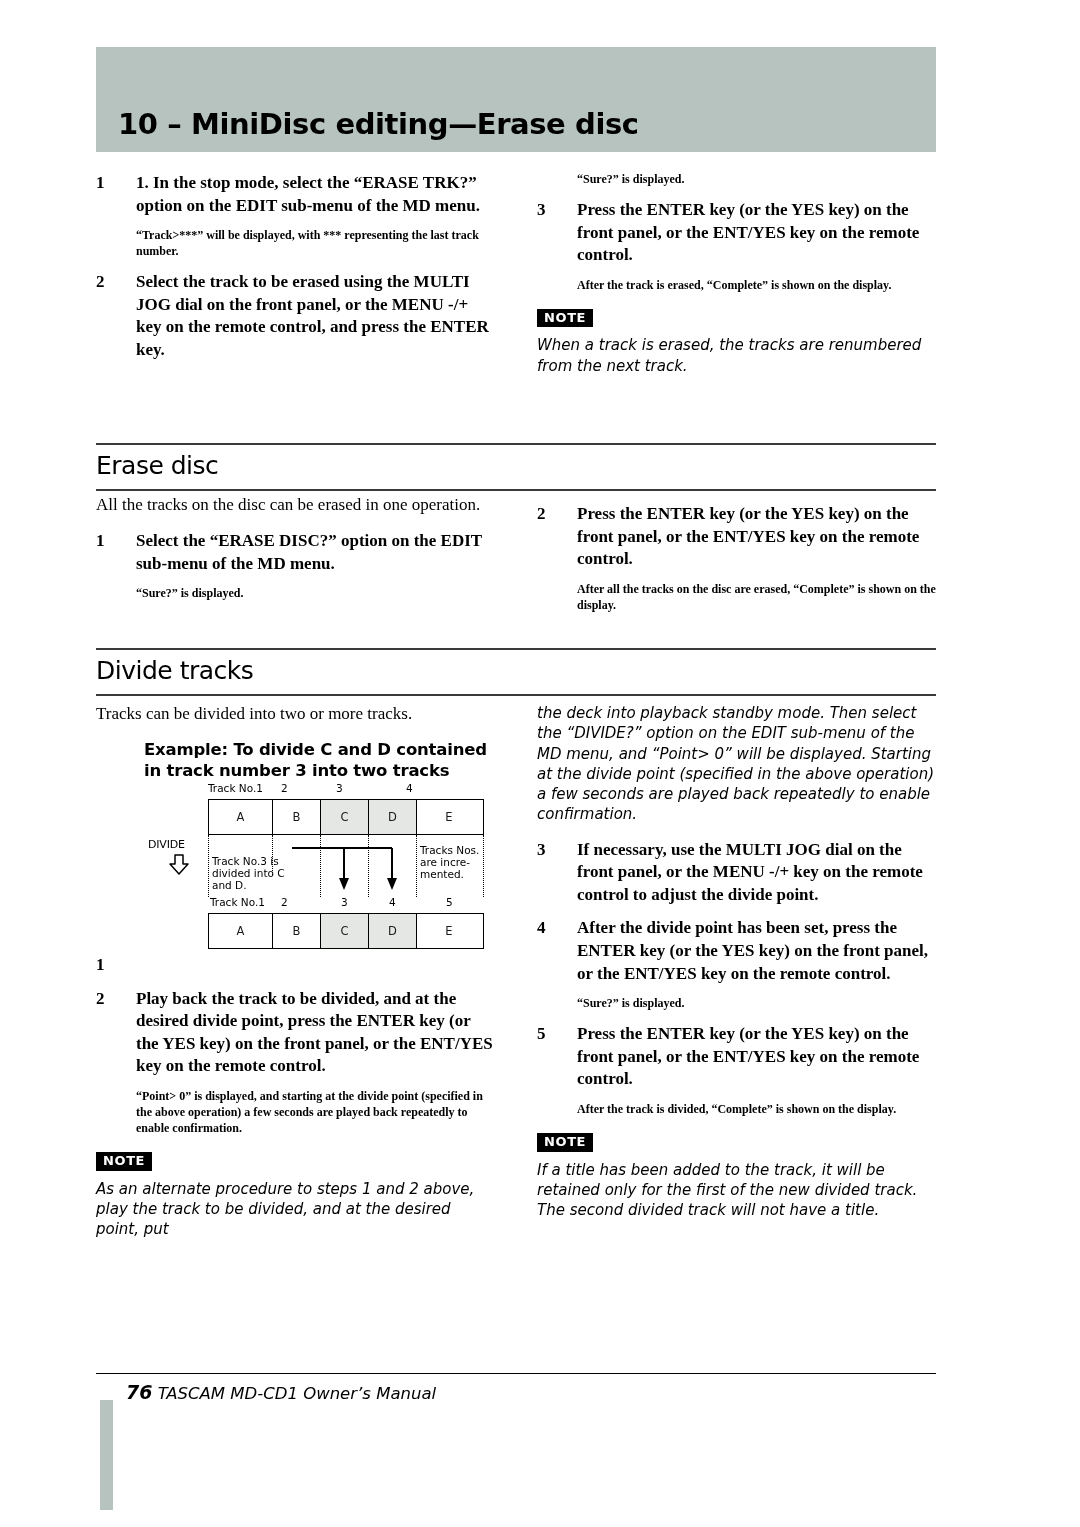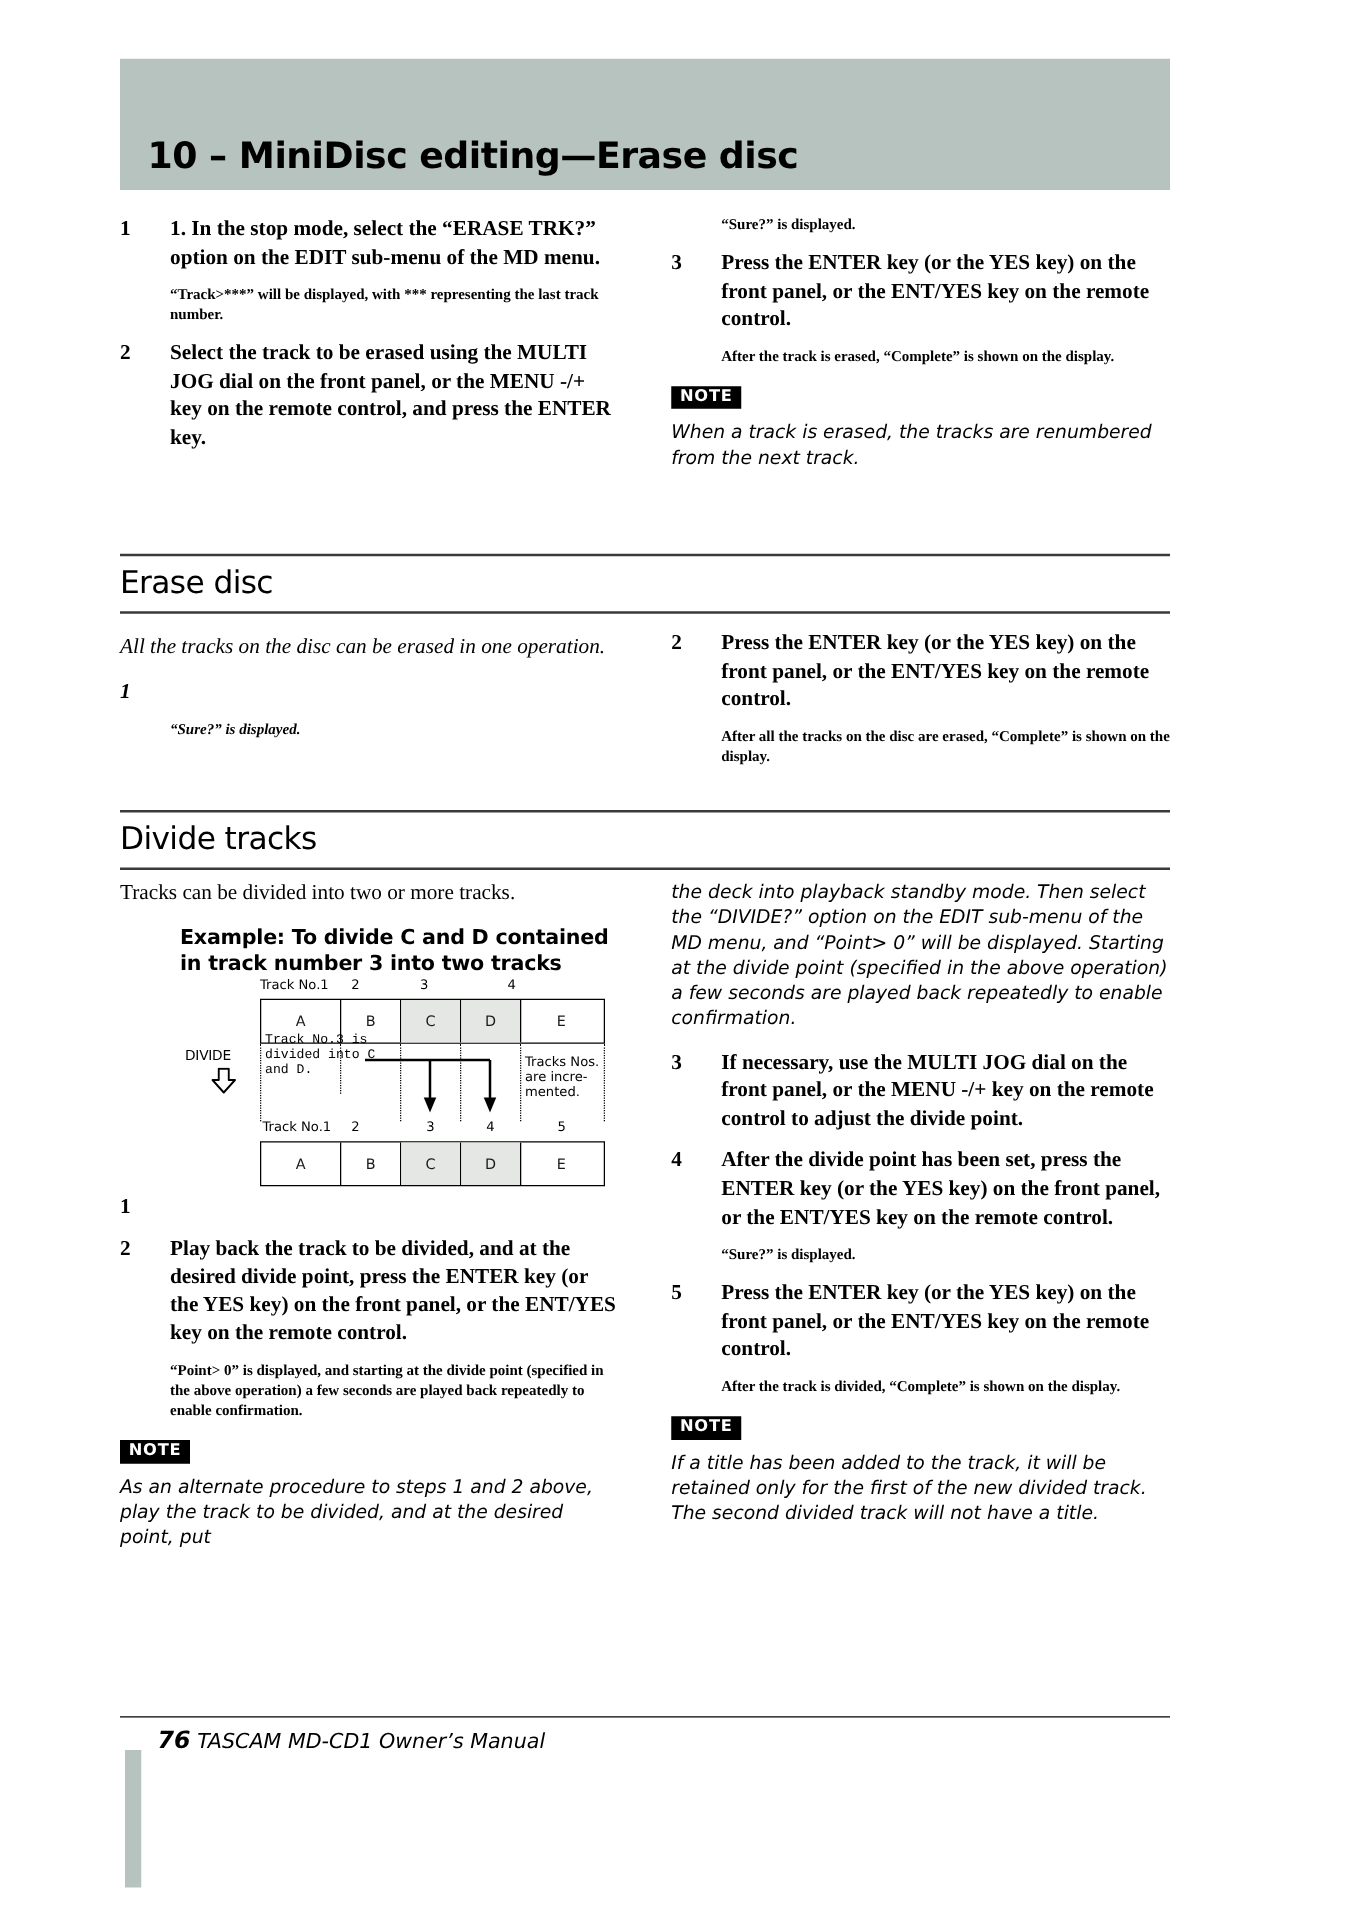--- a/index.html
+++ b/index.html
@@ -257,25 +257,26 @@
   <div class="indent-para">After the track is erased, “Complete” is shown on the display.</div>
 
   <div class="note-tag">NOTE</div>
   <div class="note-text">When a track is erased, the tracks are renumbered from the next track.</div>
 </div>
 
 <div class="section-head" style="top:443px;">
   <h2>Erase disc</h2>
 </div>
 
-<div class="col col-left" style="top:506px;font-style:italic;">
+<div class="col col-left" style="top:494px;">
   <div class="body-text">All the tracks on the disc can be erased in one operation.</div>
 
   <div class="step">
     <div class="step-num">1</div>
+    <div class="step-body">Select the “ERASE DISC?” option on the EDIT sub-menu of the MD menu.</div>
   </div>
 
   <div class="indent-para">“Sure?” is displayed.</div>
 </div>
 
 <div class="col col-right" style="top:503px;">
   <div class="step">
     <div class="step-num">2</div>
     <div class="step-body">Press the ENTER key (or the YES key) on the front panel, or the ENT/YES key on the remote control.</div>
   </div>
@@ -314,21 +315,21 @@
   <div class="dg-dashcol" style="left:170px; top:53px; height:62px;"></div>
   <div class="dg-dashcol" style="left:218px; top:53px; height:62px;"></div>
   <div class="dg-dashcol" style="left:266px; top:53px; height:62px;"></div>
   <div class="dg-dashcol" style="left:333px; top:53px; height:62px;"></div>
 
   <div class="divide-word">DIVIDE</div>
   <svg class="divide-arrow" width="22" height="22" viewBox="0 0 22 22">
     <polygon points="7,1 15,1 15,10 20,10 11,20 2,10 7,10" fill="#ffffff" stroke="#000000" stroke-width="1.5" stroke-linejoin="round"></polygon>
   </svg>
 
-  <div class="dg-note" style="left:62px; top:44px;font-family:Liberation Mono, monospace;">
+  <div class="dg-note" style="left:62px; top:73px;">
     <span>Track No.3 is</span><br>
     <span>divided into C</span><br>
     <span>and D.</span>
   </div>
 
   <div class="dg-note" style="left:270px; top:62px;">
     <span>Tracks Nos.</span><br>
     <span>are incre-</span><br>
     <span>mented.</span>
   </div>

